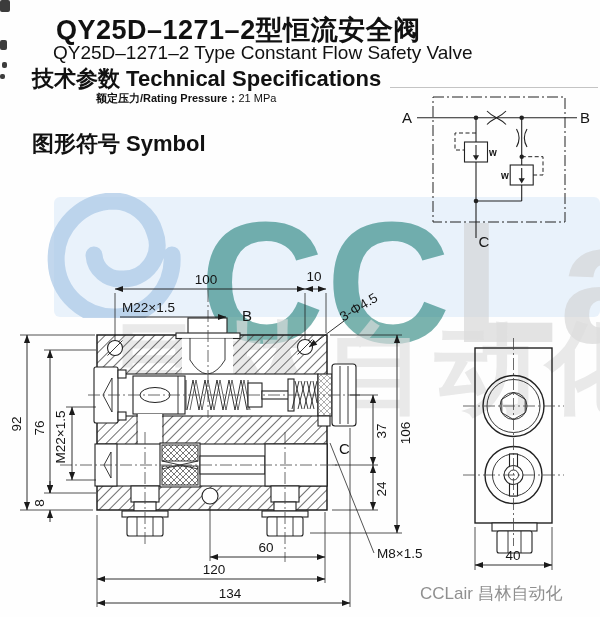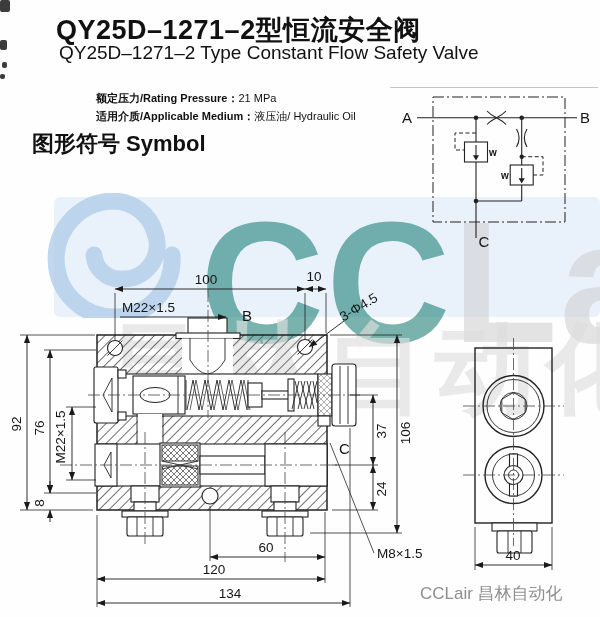--- a/index.html
+++ b/index.html
@@ -16,21 +16,21 @@
            font-weight:bold;letter-spacing:10px;color:#dedede;opacity:.65;white-space:nowrap;}
   
   .art{position:absolute;background:#3c3c3c;border-radius:2px;}
   .a1{left:0;top:0;width:10px;height:12px;}
   .a2{left:0;top:40px;width:7px;height:10px;}
   .a3{left:2px;top:62px;width:5px;height:6px;}
   .a4{left:0;top:74px;width:5px;height:5px;}
   
   .title{position:absolute;left:52px;top:8px;margin:4px;font-size:27px;font-weight:bold;
          letter-spacing:.5px;white-space:nowrap;z-index:3;}
-  .subtitle{position:absolute;left:53px;top:42px;font-size:19px;z-index:3;white-space:nowrap;margin-left:6px;}
+  .subtitle{position:absolute;left:53px;top:42px;font-size:19px;z-index:3;white-space:nowrap;}
   .sec{position:absolute;font-size:22px;font-weight:bold;z-index:3;white-space:nowrap;}
   .sec-tech{left:32px;top:64px;}
   .sec-symbol{left:32px;top:129px;}
   .sec-dim{left:30px;top:234px;}
   .rule{position:absolute;left:390px;top:87px;width:208px;height:1px;background:#c4c4c4;z-index:3;}
   .spec{position:absolute;left:96px;font-size:11px;z-index:3;white-space:nowrap;}
   .spec .b{font-weight:bold;}
   .spec-1{top:91px;} .spec-2{top:109px;}
   .footer-brand{position:absolute;left:420px;top:582px;font-size:17px;color:#8f8f8f;
                 z-index:3;white-space:nowrap;}
@@ -61,23 +61,23 @@
   <div class="wm-row1"><span class="wm-cc">CC</span><span class="wm-lair">Lair</span></div>
   <div class="wm-row2">昌林自动化</div>
 
   <div class="art a1"></div>
   <div class="art a2"></div>
   <div class="art a3"></div>
   <div class="art a4"></div>
 
   <h1 class="title">QY25D–1271–2型恒流安全阀</h1>
   <div class="subtitle">QY25D–1271–2 Type Constant Flow Safety Valve</div>
+  <div class="sec sec-tech">技术参数 Technical Specifications</div>
   <div class="rule"></div>
   <div class="spec spec-1"><span class="b">额定压力/Rating Pressure：</span><span>21 MPa</span></div>
-  <div class="spec spec-2"><span class="b">适用介质/Applicable Medium：</span><span>液压油/ Hydraulic Oil</span></div>
   <div class="sec sec-symbol">图形符号 Symbol</div>
 
   <svg class="drawings" width="600" height="617" viewBox="0 0 600 617">
     <defs>
       <marker id="ma" viewBox="0 0 10 8" markerWidth="10" markerHeight="8" refX="9.4" refY="4" orient="auto-start-reverse">
         <path d="M0.5,0.6 L9.6,4 L0.5,7.4 Z" fill="#1a1a1a"></path>
       </marker>
       <pattern id="hatch" patternUnits="userSpaceOnUse" width="7" height="7" patternTransform="rotate(45)">
         <line x1="3.5" y1="0" x2="3.5" y2="7" stroke="#5f5f5f" stroke-width="0.9"></line>
       </pattern>

